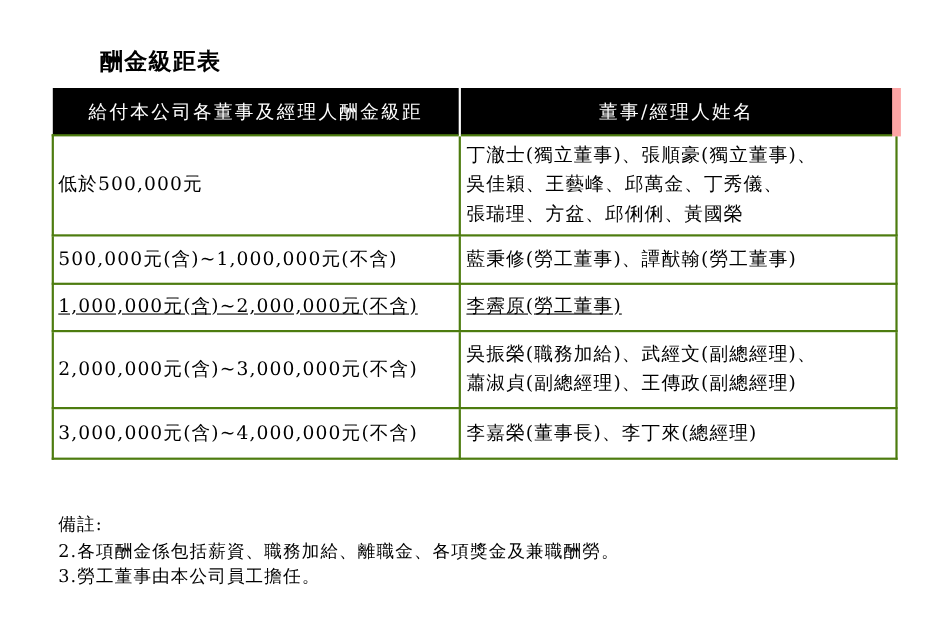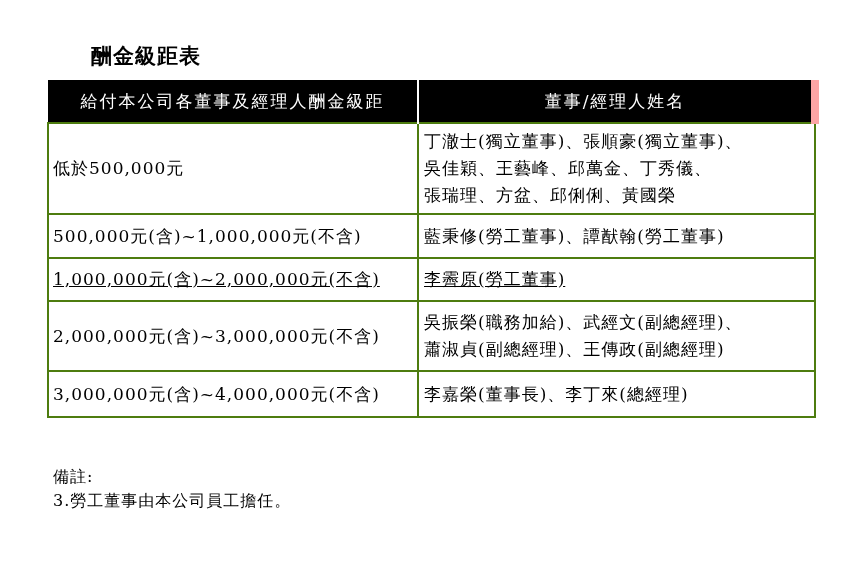--- a/index.html
+++ b/index.html
@@ -114,14 +114,15 @@
       <td class="range">3,000,000元(含)~4,000,000元(不含)</td>
       <td>
         <div>李嘉榮(董事長)、李丁來(總經理)</div>
       </td>
     </tr>
   </tbody>
 </table>
 
 <div class="notes">
   <div>備註:</div>
+  <div>2.各項酬金係包括薪資、職務加給、離職金、各項獎金及兼職酬勞。</div>
   <div>3.勞工董事由本公司員工擔任。</div>
 </div>
 
 </body></html>

